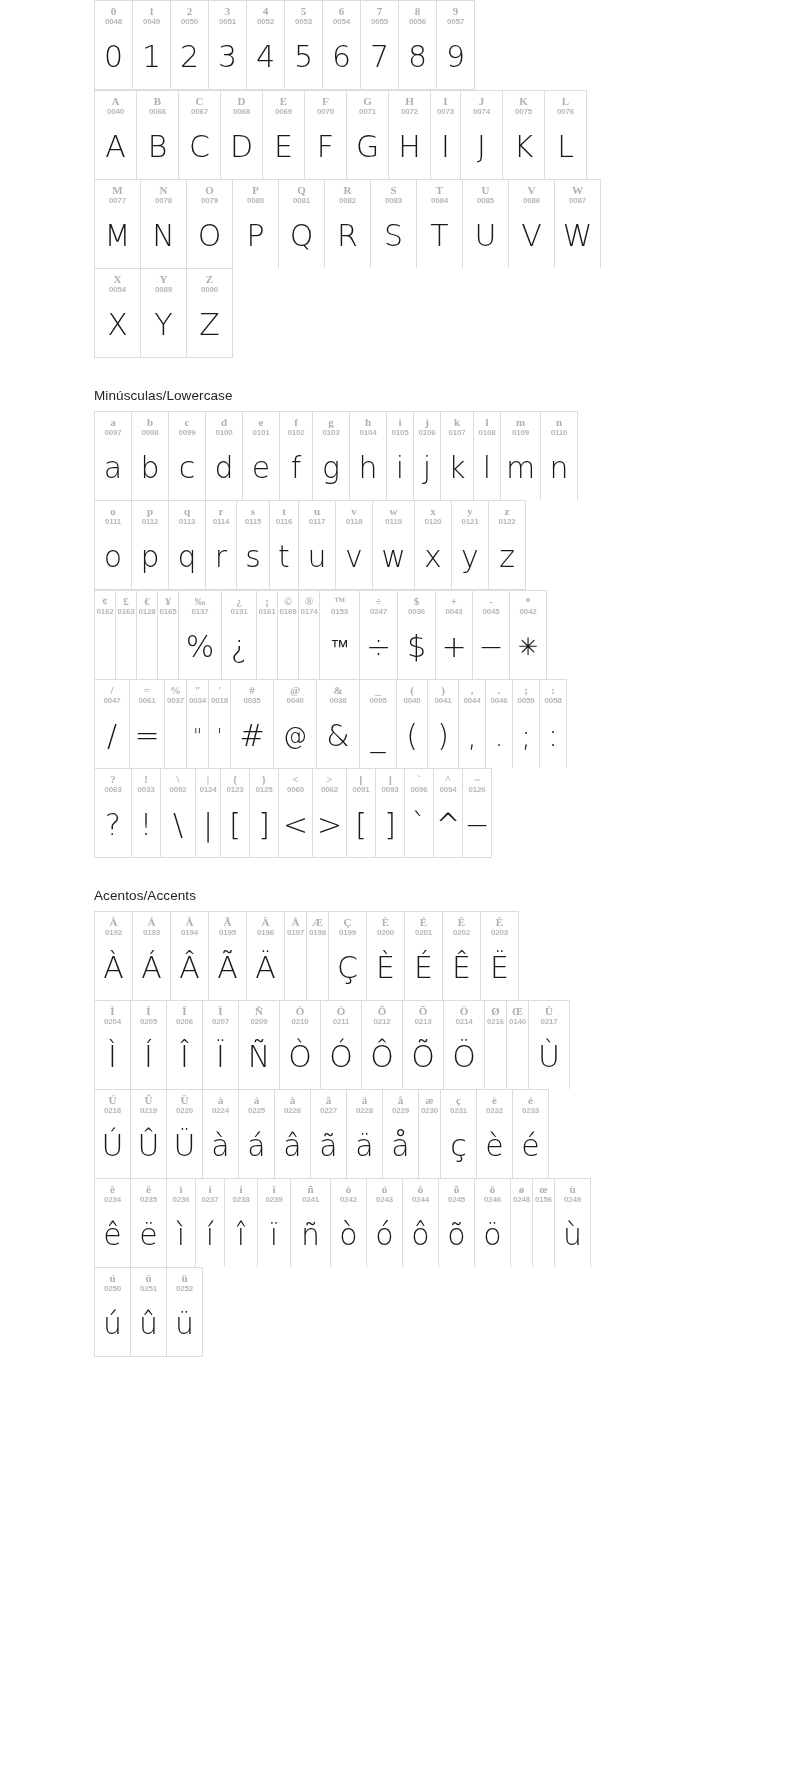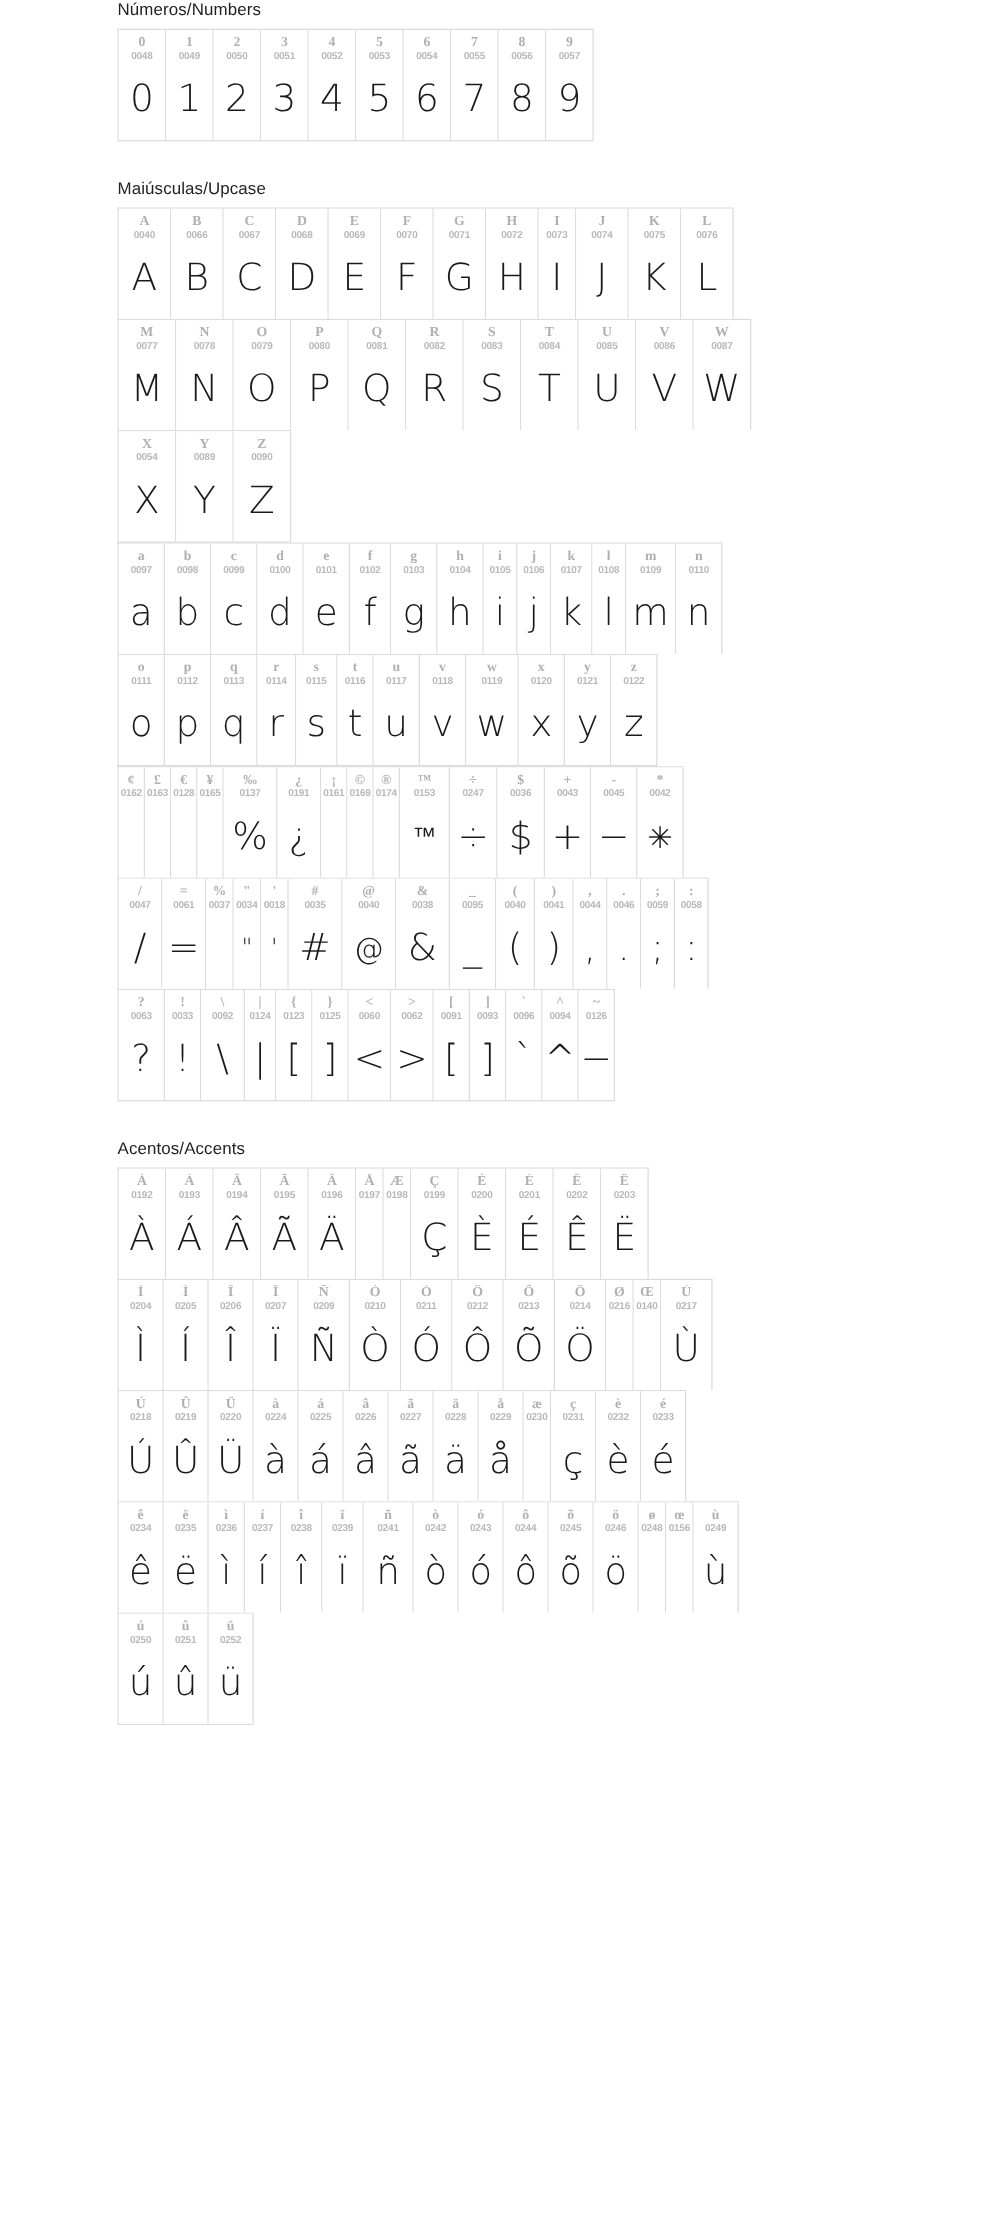--- a/index.html
+++ b/index.html
@@ -97,21 +97,20 @@
 
   .glyph.sm { font-size: 24px; }
   .glyph.xs { font-size: 19px; }
 </style>
 </head>
 <body>
 
 <div class="page">
 
   <div class="section">
-    <div class="section-title">Números/Numbers</div>
     <div class="rows">
       <div class="row">
         <div class="cell w-38 h-88" style="width:38px">
             <div class="head">
               <div class="ch">0</div>
               <div class="code">0048</div>
             </div>
             <div class="glyph">0</div>
           </div>
         <div class="cell h-88" style="width:38px">
@@ -175,21 +174,20 @@
               <div class="ch">9</div>
               <div class="code">0057</div>
             </div>
             <div class="glyph">9</div>
           </div>
       </div>
     </div>
   </div>
 
   <div class="section">
-    <div class="section-title">Maiúsculas/Upcase</div>
     <div class="rows">
       <div class="row">
         <div class="cell h-88" style="width:42px">
             <div class="head">
               <div class="ch">A</div>
               <div class="code">0040</div>
             </div>
             <div class="glyph">A</div>
           </div>
         <div class="cell h-88" style="width:42px">
@@ -369,20 +367,21 @@
               <div class="ch">Z</div>
               <div class="code">0090</div>
             </div>
             <div class="glyph">Z</div>
           </div>
       </div>
     </div>
   </div>
 
   <div class="section">
+    <div class="section-title">Minúsculas/Lowercase</div>
     <div class="rows">
       <div class="row">
         <div class="cell h-88" style="width:37px">
             <div class="head">
               <div class="ch">a</div>
               <div class="code">0097</div>
             </div>
             <div class="glyph">a</div>
           </div>
         <div class="cell h-88" style="width:37px">

